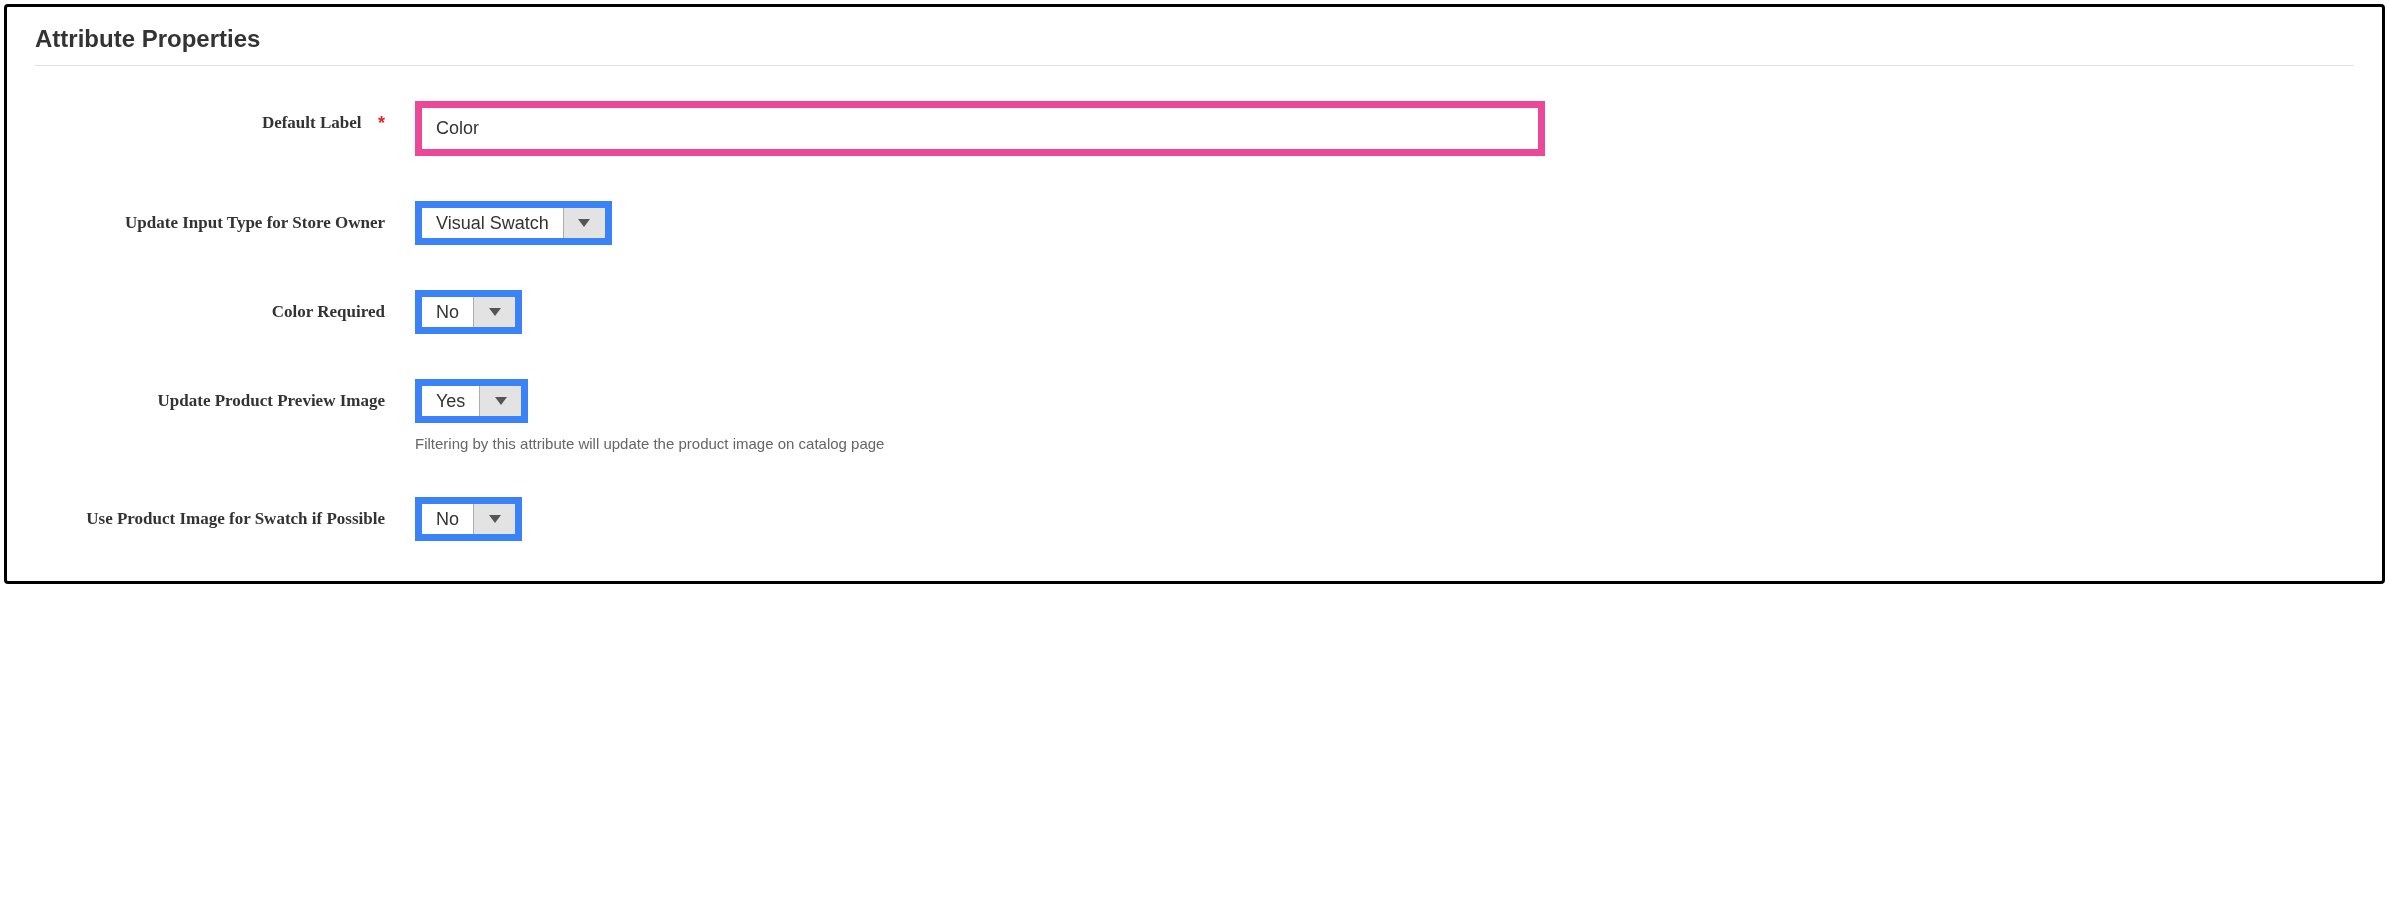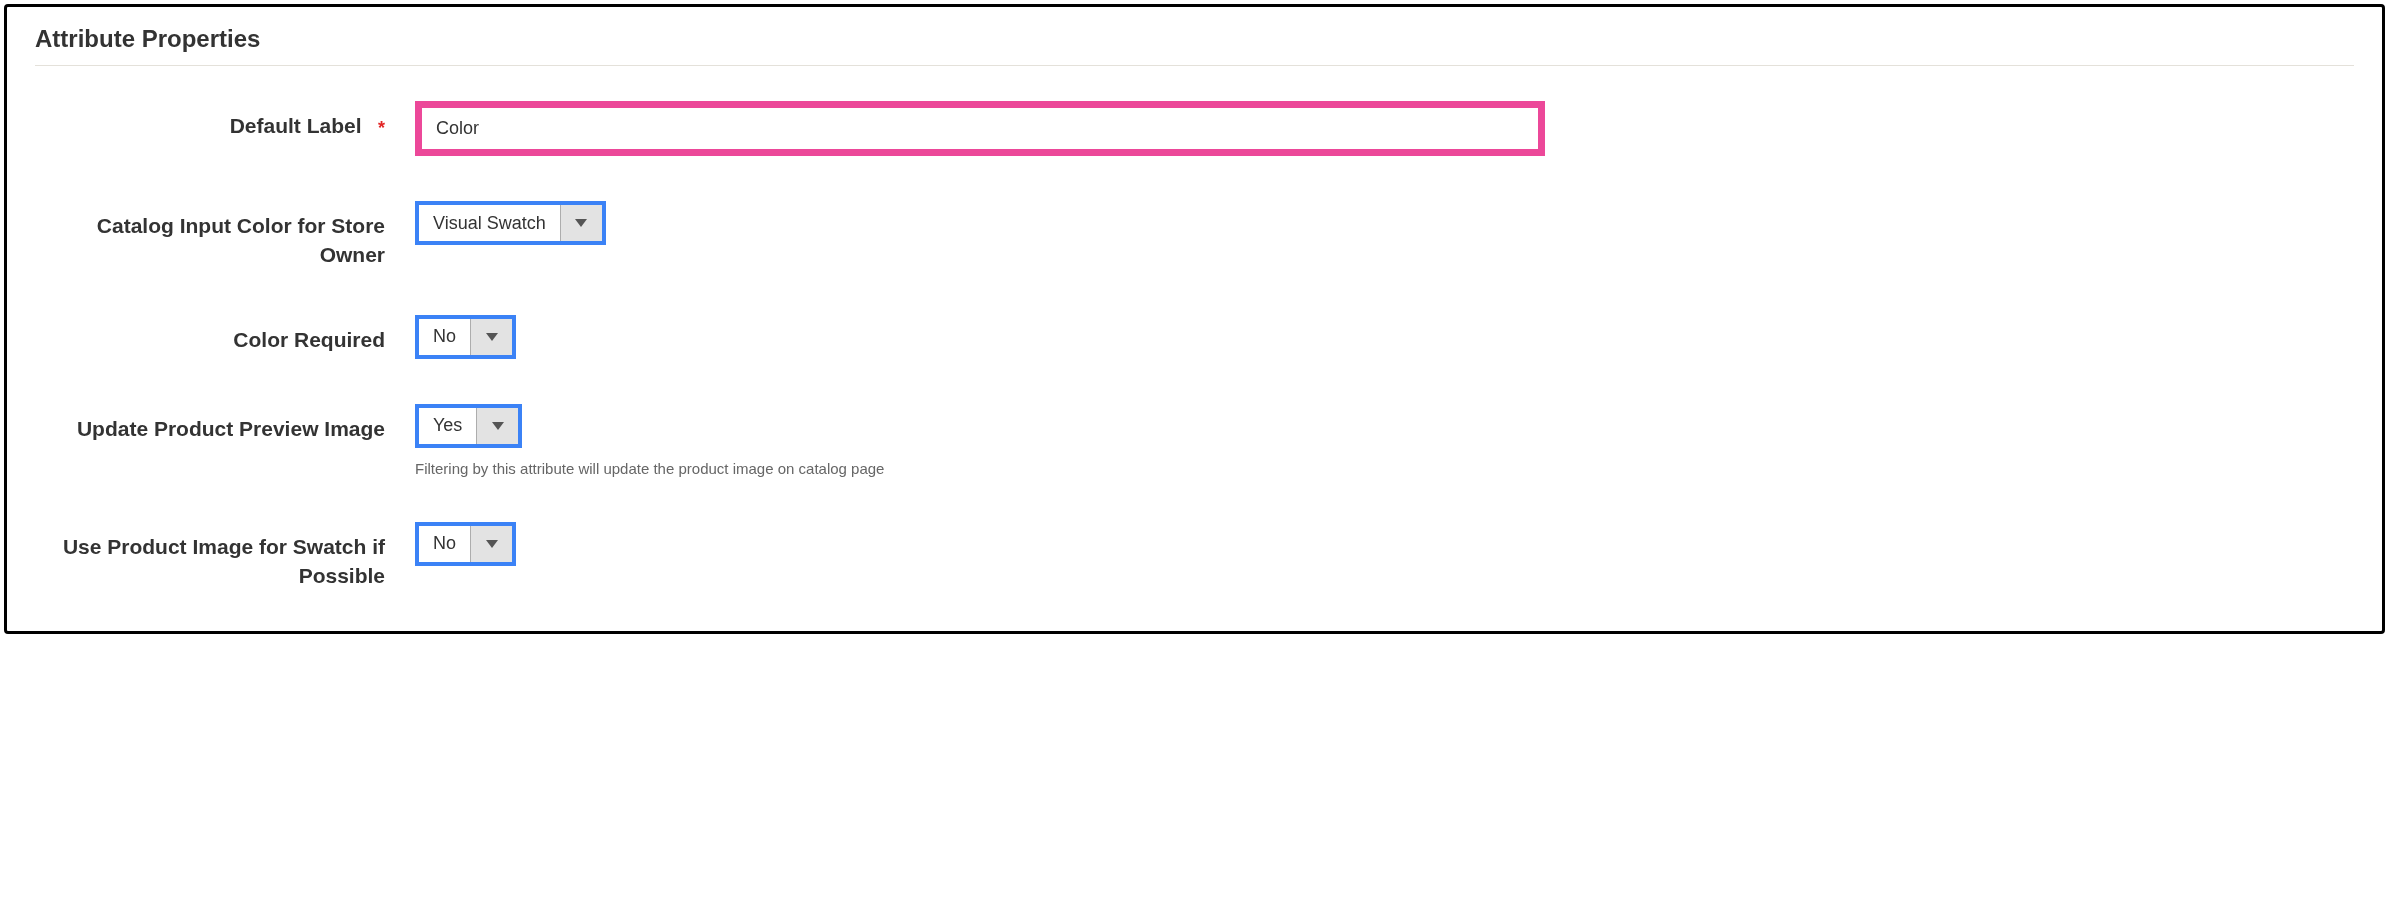--- a/index.html
+++ b/index.html
@@ -31,25 +31,26 @@
       margin-bottom: 45px;
     }
     .form-row:last-child { margin-bottom: 10px; }
     .form-label-col {
       width: 360px;
       text-align: right;
       padding-right: 10px;
       padding-top: 10px;
     }
     .form-label {
-      font-size: 21px;
+      font-size: 17px;
       font-weight: 700;
       color: #333;
       line-height: 1.4;
       display: inline-block;
+      font-family: Liberation Serif, serif;
     }
     .required-asterisk {
       color: #e22626;
       font-size: 18px;
       font-weight: 700;
       margin-left: 12px;
       vertical-align: middle;
     }
     .form-field-col {
       flex: 1;
@@ -59,21 +60,21 @@
       width: 100%;
       max-width: 1130px;
       border: 7px solid #ec4899;
       padding: 10px 14px;
       font-size: 18px;
       color: #333;
       outline: none;
     }
     .select {
       display: inline-flex;
-      border: 4px solid #3b82f6;
+      border: 7px solid #3b82f6;
       align-items: stretch;
       height: 44px;
     }
     .select-value {
       padding: 10px 14px;
       font-size: 18px;
       color: #333;
       display: flex;
       align-items: center;
       min-width: 45px;
@@ -106,21 +107,21 @@
       <span class="form-label">Default Label</span>
       <span class="required-asterisk">*</span>
     </div>
     <div class="form-field-col">
       <input type="text" class="text-input" value="Color" style="">
     </div>
   </div>
 
   <div class="form-row">
     <div class="form-label-col">
-      <span class="form-label">Catalog Input Color for Store Owner</span>
+      <span class="form-label">Update Input Type for Store Owner</span>
     </div>
     <div class="form-field-col">
       <div class="select">
         <span class="select-value">Visual Swatch</span>
         <span class="select-arrow">
           <svg width="12" height="8" viewBox="0 0 12 8">
               <polygon points="0,0 12,0 6,8" fill="#555"></polygon>
             </svg>
         </span>
       </div>

